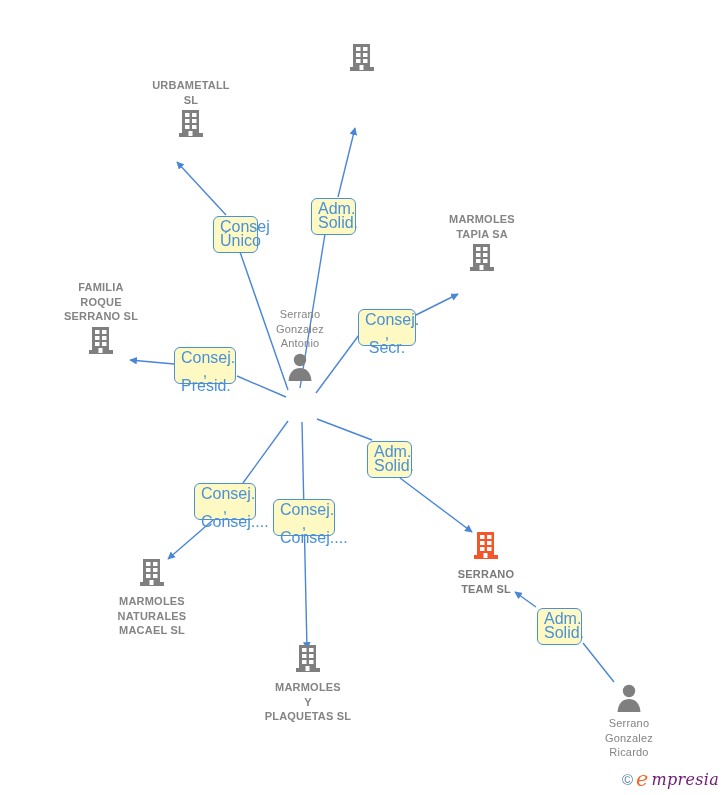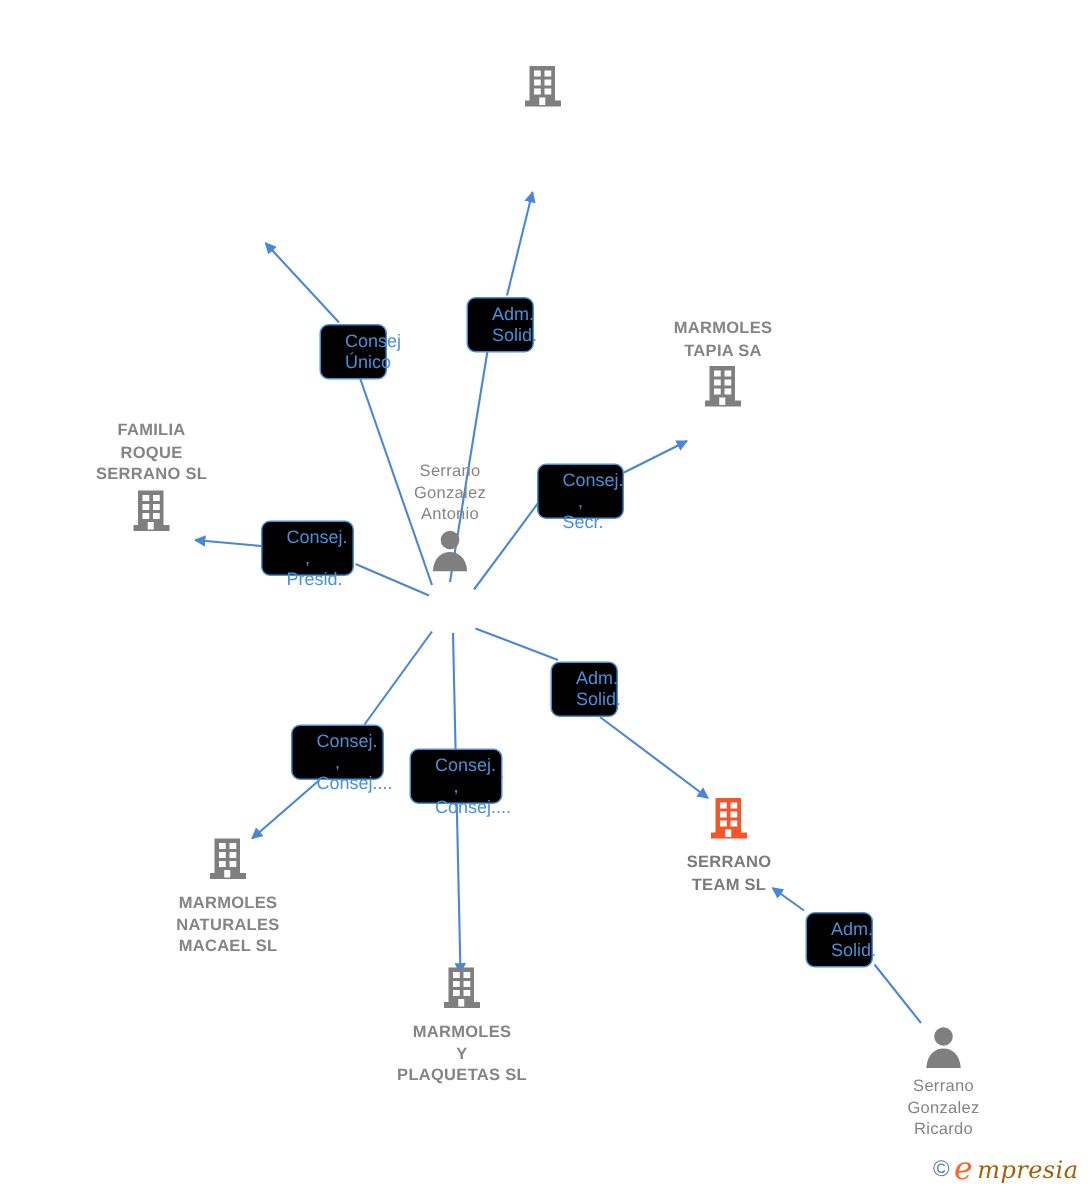--- a/index.html
+++ b/index.html
@@ -9,31 +9,31 @@
   svg.edges{position:absolute;left:0;top:0;width:728px;height:795px;}
 
   .node{position:absolute;text-align:center;}
   .node .icon{display:block;margin:0 auto;}
   .node .label{display:block;color:#848484;font-size:11px;line-height:14.5px;
                letter-spacing:.2px;white-space:pre-line;}
   .node.company .label{font-weight:bold;}
   .node.person .label{font-weight:normal;}
   .node.highlight .label{font-weight:bold;color:#7a7a7a;}
 
-  .edge-label{position:absolute;background:#000000;border:1.5px solid #4a90d9;
-              border-radius:6px;color:#4a90d9;font-size:12px;line-height:14px;
-              text-align:center;padding:3px 16px;white-space:pre-line;
+  .edge-label{position:absolute;background:#fef9c3;border:1.5px solid #4a90d9;
+              border-radius:6px;color:#4a90d9;font-size:16px;line-height:14px;
+              text-align:center;padding:3px 6px;white-space:pre-line;
               box-sizing:border-box;}
 
   .watermark{position:absolute;right:9px;bottom:5px;display:flex;
              align-items:center;gap:3px;}
   .wm-c{color:#5a7fa6;font-size:15px;line-height:15px;}
   .wm-e{color:#f4682c;font-size:21px;line-height:21px;
         font-family:"DejaVu Serif",serif;font-style:italic;}
-  .wm-rest{color:#a16207;font-size:16px;line-height:16px;
+  .wm-rest{color:#701a75;font-size:16px;line-height:16px;
            font-family:"DejaVu Serif",serif;font-style:italic;letter-spacing:.3px;}
 </style>
 </head>
 <body>
 
 <div id="graph">
 
   <svg class="edges" viewBox="0 0 728 795" xmlns="http://www.w3.org/2000/svg">
     <defs>
       <marker id="arrow" viewBox="0 0 10 10" refX="9" refY="5" markerWidth="5.5" markerHeight="5.5" orient="auto-start-reverse">
@@ -61,20 +61,37 @@
       <line x1="335" y1="518" x2="305" y2="518"></line>
 
       <line x1="317" y1="419" x2="372" y2="440"></line>
       <line x1="400" y1="478" x2="472" y2="532" marker-end="url(#arrow)"></line>
 
       <line x1="614" y1="682" x2="583" y2="643"></line>
       <line x1="536" y1="607" x2="515" y2="592" marker-end="url(#arrow)"></line>
     </g>
   </svg>
 
+  <div class="node company" style="left:126px;top:78px;width:130px;">
+    <span class="label">URBAMETALL
+SL</span>
+    <span class="icon">
+      <svg width="34" height="34" viewBox="0 0 34 34">
+        <rect x="8" y="3" width="17" height="26" fill="#7f7f7f"></rect>
+        <rect x="5" y="26" width="24" height="4" fill="#7f7f7f"></rect>
+        <rect x="11" y="6" width="4.5" height="4" fill="#fff"></rect>
+        <rect x="18" y="6" width="4.5" height="4" fill="#fff"></rect>
+        <rect x="11" y="12" width="4.5" height="4" fill="#fff"></rect>
+        <rect x="18" y="12" width="4.5" height="4" fill="#fff"></rect>
+        <rect x="11" y="18" width="4.5" height="4" fill="#fff"></rect>
+        <rect x="18" y="18" width="4.5" height="4" fill="#fff"></rect>
+        <rect x="14.5" y="24" width="4" height="5" fill="#fff"></rect>
+      </svg>
+    </span>
+  </div>
 
   <div class="node company" style="left:297px;top:41px;width:130px;">
     <span class="icon">
       <svg width="34" height="34" viewBox="0 0 34 34">
         <rect x="8" y="3" width="17" height="26" fill="#7f7f7f"></rect>
         <rect x="5" y="26" width="24" height="4" fill="#7f7f7f"></rect>
         <rect x="11" y="6" width="4.5" height="4" fill="#fff"></rect>
         <rect x="18" y="6" width="4.5" height="4" fill="#fff"></rect>
         <rect x="11" y="12" width="4.5" height="4" fill="#fff"></rect>
         <rect x="18" y="12" width="4.5" height="4" fill="#fff"></rect>

